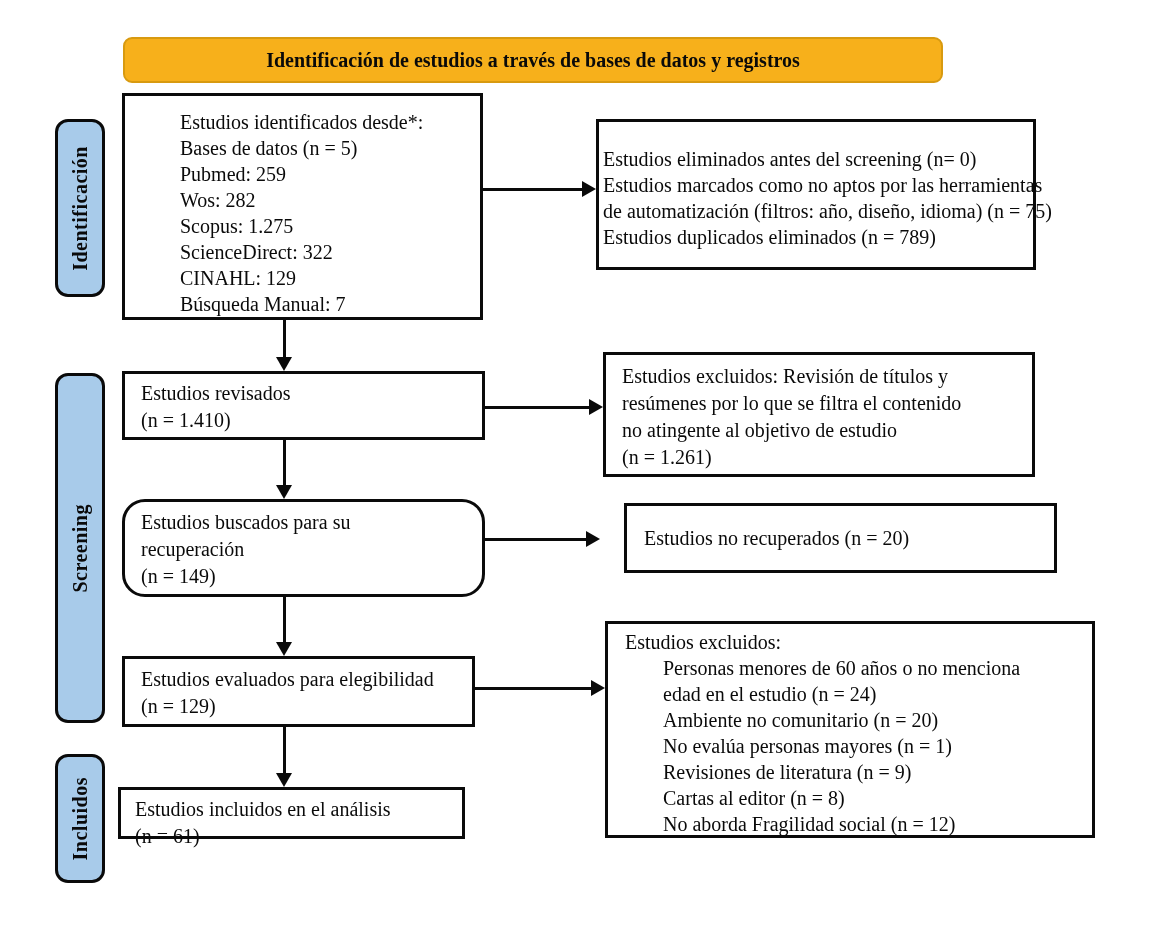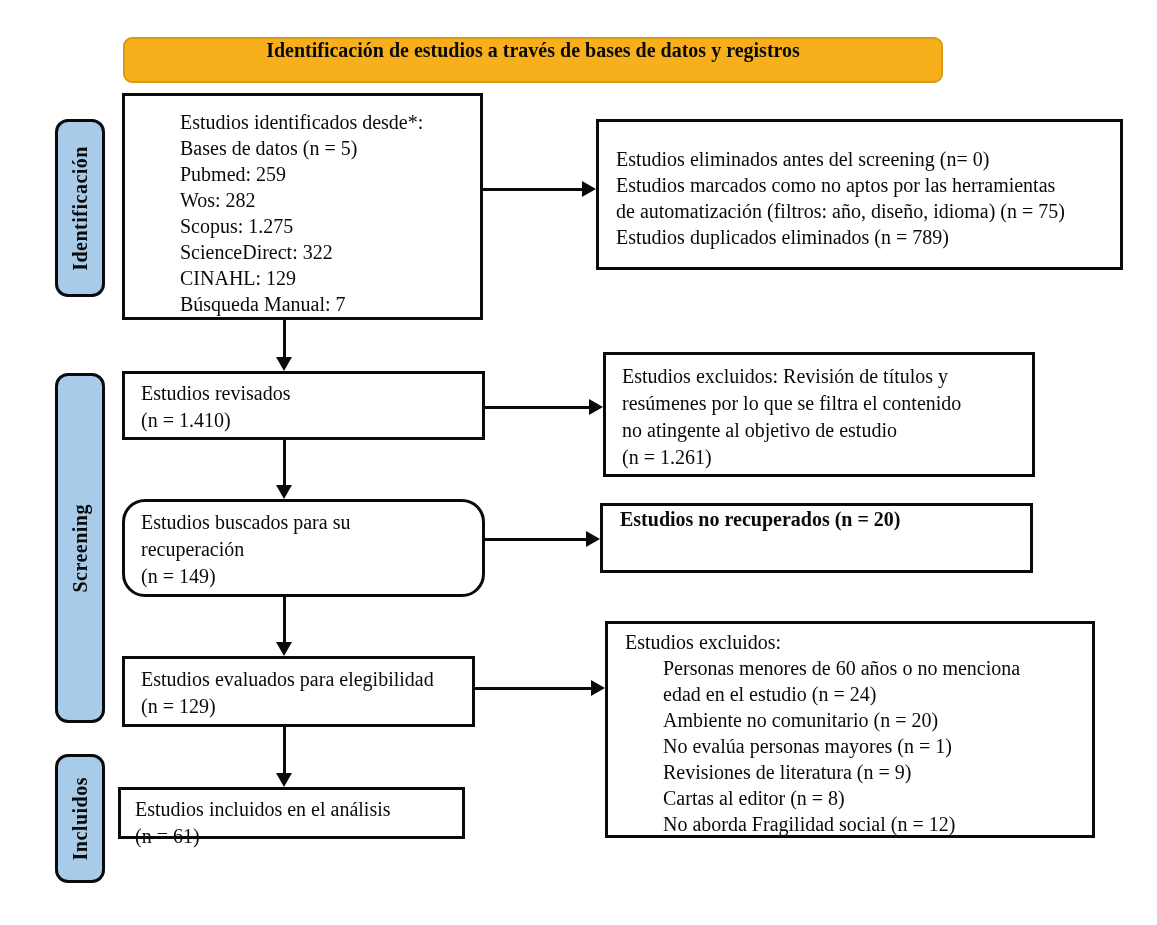--- a/index.html
+++ b/index.html
@@ -12,21 +12,21 @@
     color: #0a0a0a;
     overflow: hidden;
   }
   .banner {
     position: absolute;
     left: 123px; top: 37px; width: 820px; height: 46px;
     background: #F7B01B;
     border: 2px solid #D89A10;
     border-radius: 9px;
     box-sizing: border-box;
-    display: flex; justify-content: center;
+    display: flex; align-items: center; justify-content: center;
     font-weight: bold; font-size: 20px;
   }
   .stage {
     position: absolute;
     background: #A8CBEA;
     border: 3px solid #0a0a0a;
     border-radius: 13px;
     box-sizing: border-box;
     display: flex; align-items: center; justify-content: center;
   }
@@ -117,35 +117,35 @@
   <div class="box" style="left:122px; top:656px; width:353px; height:71px; padding:7px 8px 0 16px; line-height:27px;">
     <div class="ln">Estudios evaluados para elegibilidad</div>
     <div class="ln">(n = 129)</div>
   </div>
 
   <div class="box" style="left:118px; top:787px; width:347px; height:52px; padding:6px 8px 0 14px; line-height:27px;">
     <div class="ln">Estudios incluidos en el análisis</div>
     <div class="ln">(n = 61)</div>
   </div>
 
-  <div class="box" style="left:596px; top:119px; width:527px; height:151px; padding:24px 8px 0 17px;">
+  <div class="box" style="left:596px; top:119px; width:440px; height:151px; padding:24px 8px 0 4px;">
     <div class="ln">Estudios eliminados antes del screening (n= 0)</div>
     <div class="ln">Estudios marcados como no aptos por las herramientas</div>
     <div class="ln">de automatización (filtros: año, diseño, idioma) (n = 75)</div>
     <div class="ln">Estudios duplicados eliminados (n = 789)</div>
   </div>
 
   <div class="box" style="left:603px; top:352px; width:432px; height:125px; padding:8px 8px 0 16px; line-height:27px;">
     <div class="ln">Estudios excluidos: Revisión de títulos y</div>
     <div class="ln">resúmenes por lo que se filtra el contenido</div>
     <div class="ln">no atingente al objetivo de estudio</div>
     <div class="ln">(n = 1.261)</div>
   </div>
 
-  <div class="box" style="left:600px; top:503px; width:433px; height:70px; display:flex; padding-left:17px;font-weight:bold;">
+  <div class="box" style="left:624px; top:503px; width:433px; height:70px; display:flex; align-items:center; padding-left:17px;">
     <div class="ln">Estudios no recuperados (n = 20)</div>
   </div>
 
   <div class="box" style="left:605px; top:621px; width:490px; height:217px; padding:5px 8px 0 17px;">
     <div class="ln">Estudios excluidos:</div>
     <div class="ln indent">Personas menores de 60 años o no menciona</div>
     <div class="ln indent">edad en el estudio (n = 24)</div>
     <div class="ln indent">Ambiente no comunitario (n = 20)</div>
     <div class="ln indent">No evalúa personas mayores (n = 1)</div>
     <div class="ln indent">Revisiones de literatura (n = 9)</div>

